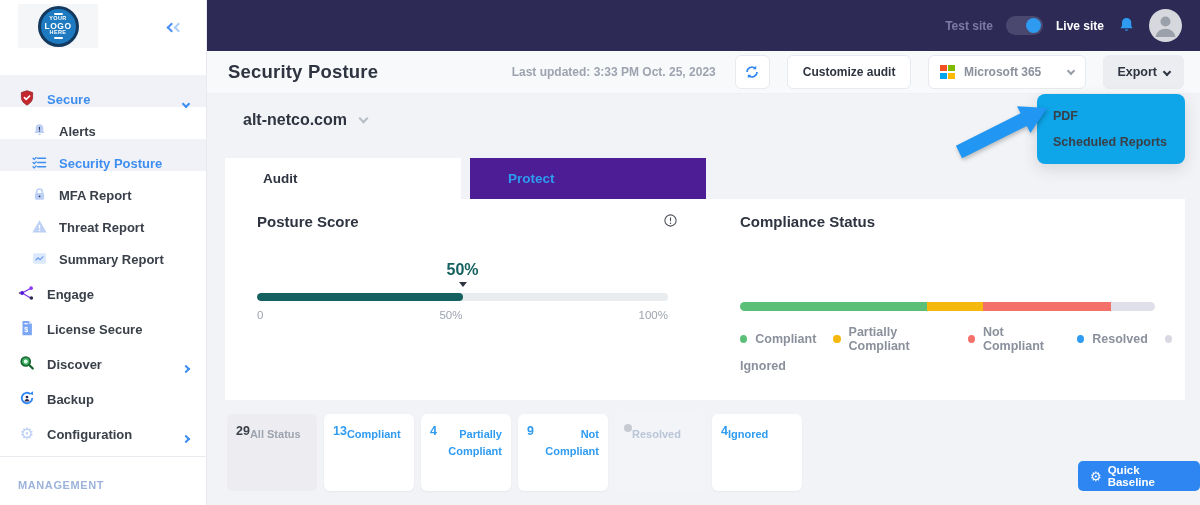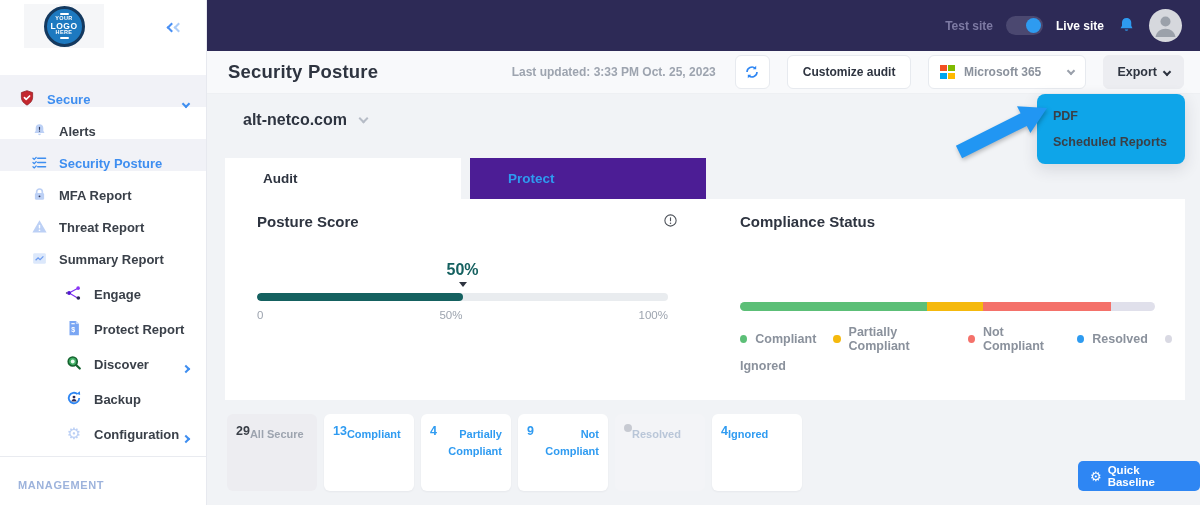--- a/index.html
+++ b/index.html
@@ -22,33 +22,33 @@
   .topbar { position:absolute; left:207px; top:0; right:0; height:51px; background:#2d2a56;
             display:flex; align-items:center; justify-content:flex-end; gap:13px; padding-right:18px; }
   .test-site { color:#7d7aa3; font-size:12px; font-weight:700; }
   .live-site { color:#ffffff; font-size:12px; font-weight:700; }
   .toggle { width:37px; height:19px; border-radius:10px; background:#4b4870; position:relative; cursor:pointer; }
   .toggle .knob { position:absolute; right:2px; top:2px; width:15px; height:15px; border-radius:50%; background:#2e9bf0; }
   .avatar { width:33px; height:33px; border-radius:50%; background:#d6d8dd; overflow:hidden; display:flex; align-items:center; justify-content:center; }
 
   
   .sidebar { position:absolute; left:0; top:0; width:207px; height:505px; background:#fff; border-right:1px solid #e7e9ef; z-index:3; }
-  .logo-box { position:absolute; left:24px; top:4px; width:80px; height:44px; background:#f5f6f8; display:flex; align-items:center; justify-content:center; }
+  .logo-box { position:absolute; left:18px; top:4px; width:80px; height:44px; background:#f5f6f8; display:flex; align-items:center; justify-content:center; }
   .logo-circle { width:41px; height:41px; border-radius:50%; background:#1d79c0; border:3px solid #14395f;
                  display:flex; flex-direction:column; align-items:center; justify-content:center; color:#fff; line-height:1; }
   .logo-circle .l1,.logo-circle .l3 { font-size:5.5px; font-weight:700; letter-spacing:.4px; }
   .logo-circle .l2 { font-size:8.5px; font-weight:800; letter-spacing:.5px; }
   .logo-bar { width:9px; height:1.8px; background:#fff; border-radius:1px; margin:1px 0; }
   .collapse { position:absolute; left:168px; top:17px; color:#4a90f4; cursor:pointer; }
   .collapse .chv { width:7px; height:7px; border-width:0 0 2.4px 2.4px; }
   .collapse .c2 { color:#abccf8; margin-left:-4px; }
 
   .nav { position:absolute; left:0; top:75px; width:100%; }
   .nav-item { display:flex; align-items:flex-end; height:32px; padding-left:18px; cursor:pointer; }
-  .nav-item.toplvl { height:35px;margin-left:47px; }
+  .nav-item.toplvl { height:35px; }
   .nav-item.sub { padding-left:30px; }
   .nav-item.active { background:#f1f2f7; }
   .nav-icon { width:18px; display:flex; justify-content:center; }
   .nav-label { margin-left:11px; font-size:13px; font-weight:600; color:#3a4049; }
   .nav-item.blue .nav-label { color:#3e8ef0; }
   .nav-item .chv { margin-left:auto; margin-right:17px; color:#3e8ef0; }
   .gear-glyph { font-size:16px; color:#bcd0f5; line-height:1; }
   .side-divider { position:absolute; left:0; top:456px; width:100%; border-top:1px solid #e9ebf0; }
   .side-section { position:absolute; left:18px; top:479px; font-size:11px; font-weight:700; letter-spacing:.6px; color:#9db3dc; }
 
@@ -245,21 +245,21 @@
 
     <div class="nav-item toplvl">
       <span class="nav-icon">
         <svg width="18" height="18" viewBox="0 0 24 24">
             <path d="M6 2.5h8.5l4 4v15H6z" fill="#7aa6f3"></path>
             <path d="M14.5 2.5l4 4h-4z" fill="#c3d6f8"></path>
             <rect x="8.5" y="5.5" width="4.5" height="1.5" fill="#fff"></rect>
             <text x="11" y="17.5" font-size="9.5" font-weight="bold" fill="#fff" text-anchor="middle">$</text>
           </svg>
       </span>
-      <span class="nav-label">Protect Report</span>
+      <span class="nav-label">License Secure</span>
     </div>
 
     <div class="nav-item toplvl">
       <span class="nav-icon">
         <svg width="18" height="18" viewBox="0 0 24 24">
             <circle cx="10.3" cy="10" r="6" fill="#3fae63" stroke="#15632f" stroke-width="2.2"></circle>
             <circle cx="10.3" cy="10" r="2.6" fill="#eafff0"></circle>
             <path d="M15.2 14.9l4.5 4.5" stroke="#15632f" stroke-width="3" stroke-linecap="round"></path>
           </svg>
       </span>
@@ -391,21 +391,21 @@
     </div>
     <div class="legend-row">
       <span class="legend-label">Ignored</span>
     </div>
   </div>
 </div>
 
 <div class="cards">
   <div class="card card-allchecks">
     <span class="card-value">29</span>
-    <span class="card-label">All Secure</span>
+    <span class="card-label">All Status</span>
   </div>
   <div class="card">
     <span class="card-value">13</span>
     <span class="card-label">Compliant</span>
   </div>
   <div class="card">
     <span class="card-value">4</span>
     <span class="card-label">Partially Compliant</span>
   </div>
   <div class="card">

